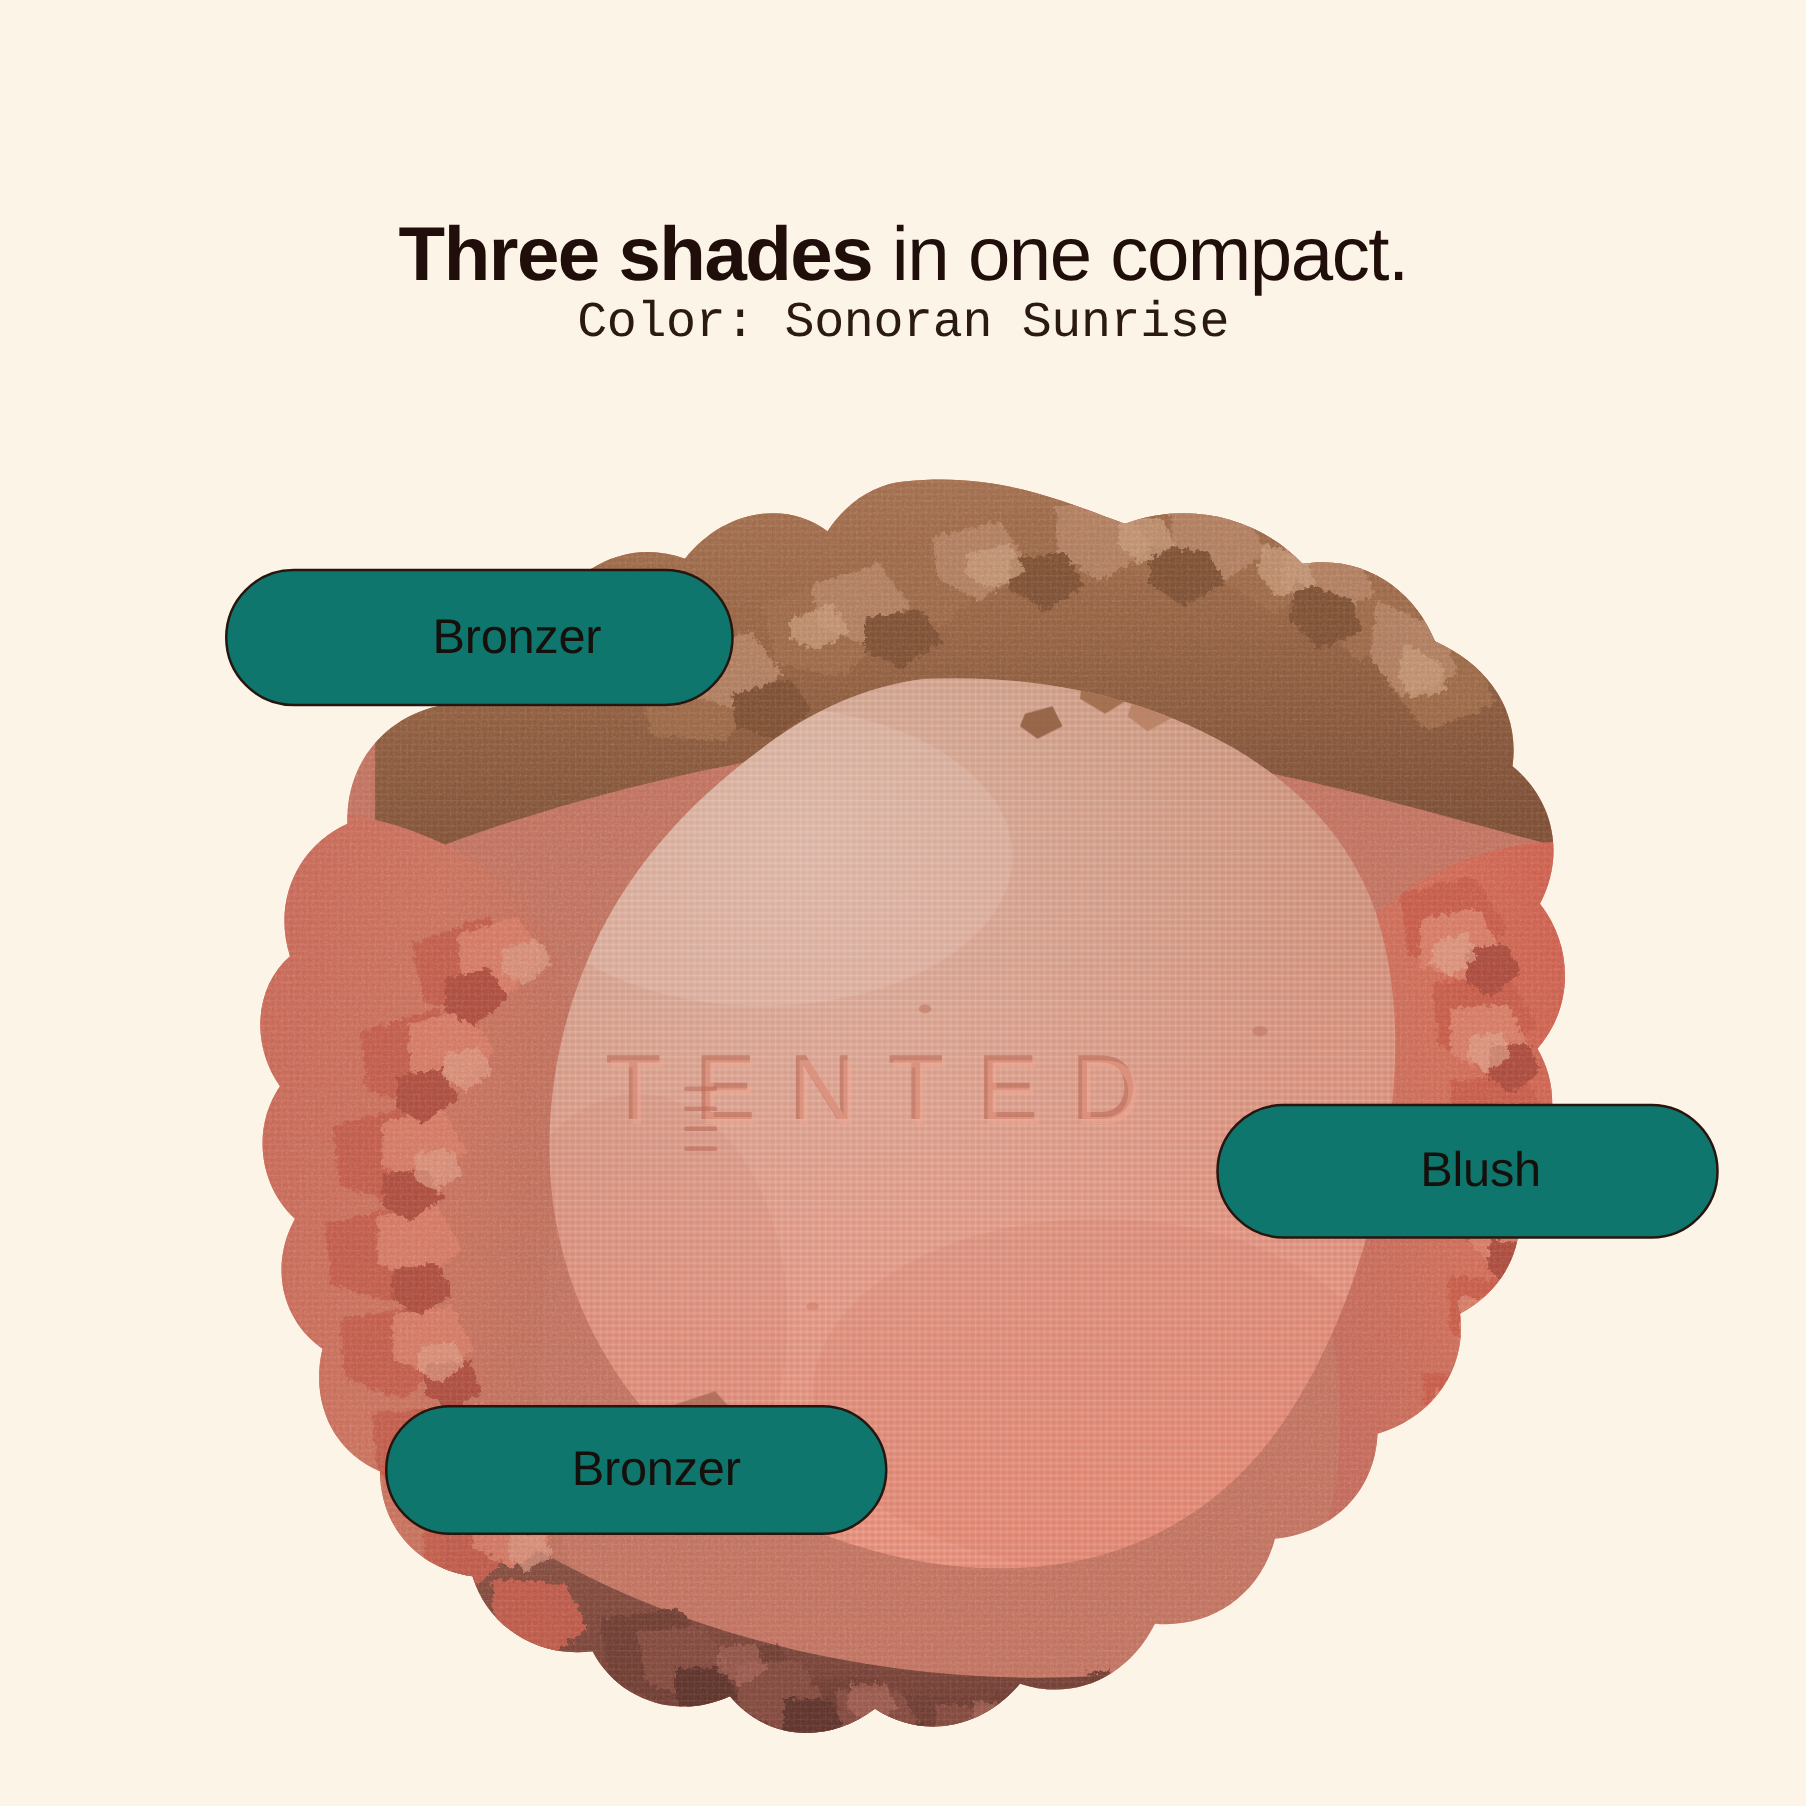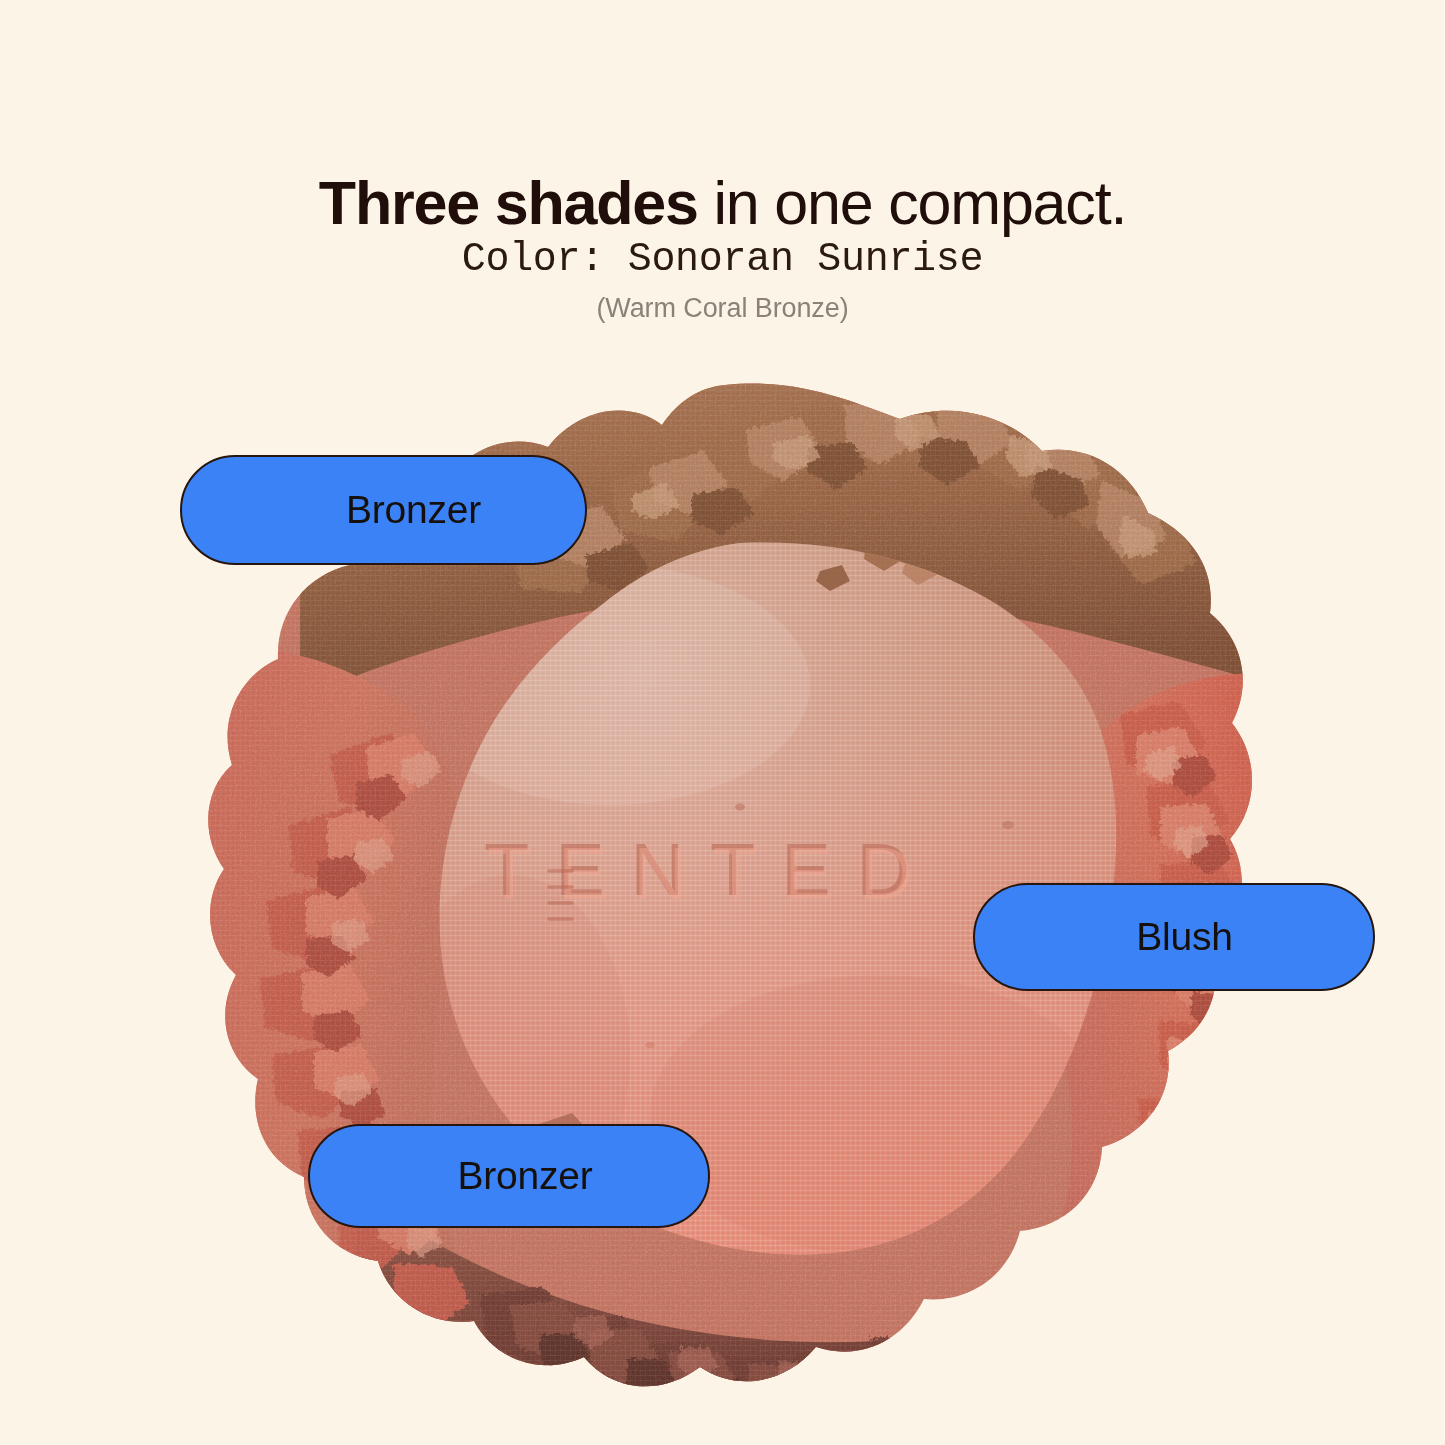--- a/index.html
+++ b/index.html
@@ -30,21 +30,21 @@
     font-size:27px;line-height:34px;color:#8A8279;font-weight:400;letter-spacing:-0.1px;
   }
 
   
   #powder{position:absolute;left:180px;top:355px;width:1095px;height:1060px;}
   #powder svg{display:block;width:100%;height:100%;}
 
   
   .pill{
     position:absolute;
-    background:#3b82f6;
+    background:#0f766e;
     border:2px solid #26160F;
     border-radius:999px;
     box-sizing:border-box;
     display:flex;align-items:center;
     color:#16100C;
     font-size:39px;
     font-weight:400;
     letter-spacing:-0.2px;
     z-index:40;
   }
@@ -59,21 +59,20 @@
 </head>
 <body>
 
 <div id="stage">
 
   <div class="headline">
     <span class="hl-bold">Three shades</span><span class="hl-reg"> in one compact.</span>
   </div>
 
   <div class="subtitle">Color: Sonoran Sunrise</div>
-  <div class="subnote">(Warm Coral Bronze)</div>
 
   <div id="powder">
     <svg viewBox="0 0 1095 1060" preserveAspectRatio="none">
       <defs>
 
         <linearGradient id="panGrad" x1="0.42" y1="0" x2="0.55" y2="1">
           <stop offset="0.00" stop-color="#C59279"></stop>
           <stop offset="0.18" stop-color="#C78E73"></stop>
           <stop offset="0.40" stop-color="#D08F78"></stop>
           <stop offset="0.62" stop-color="#E0907C"></stop>

